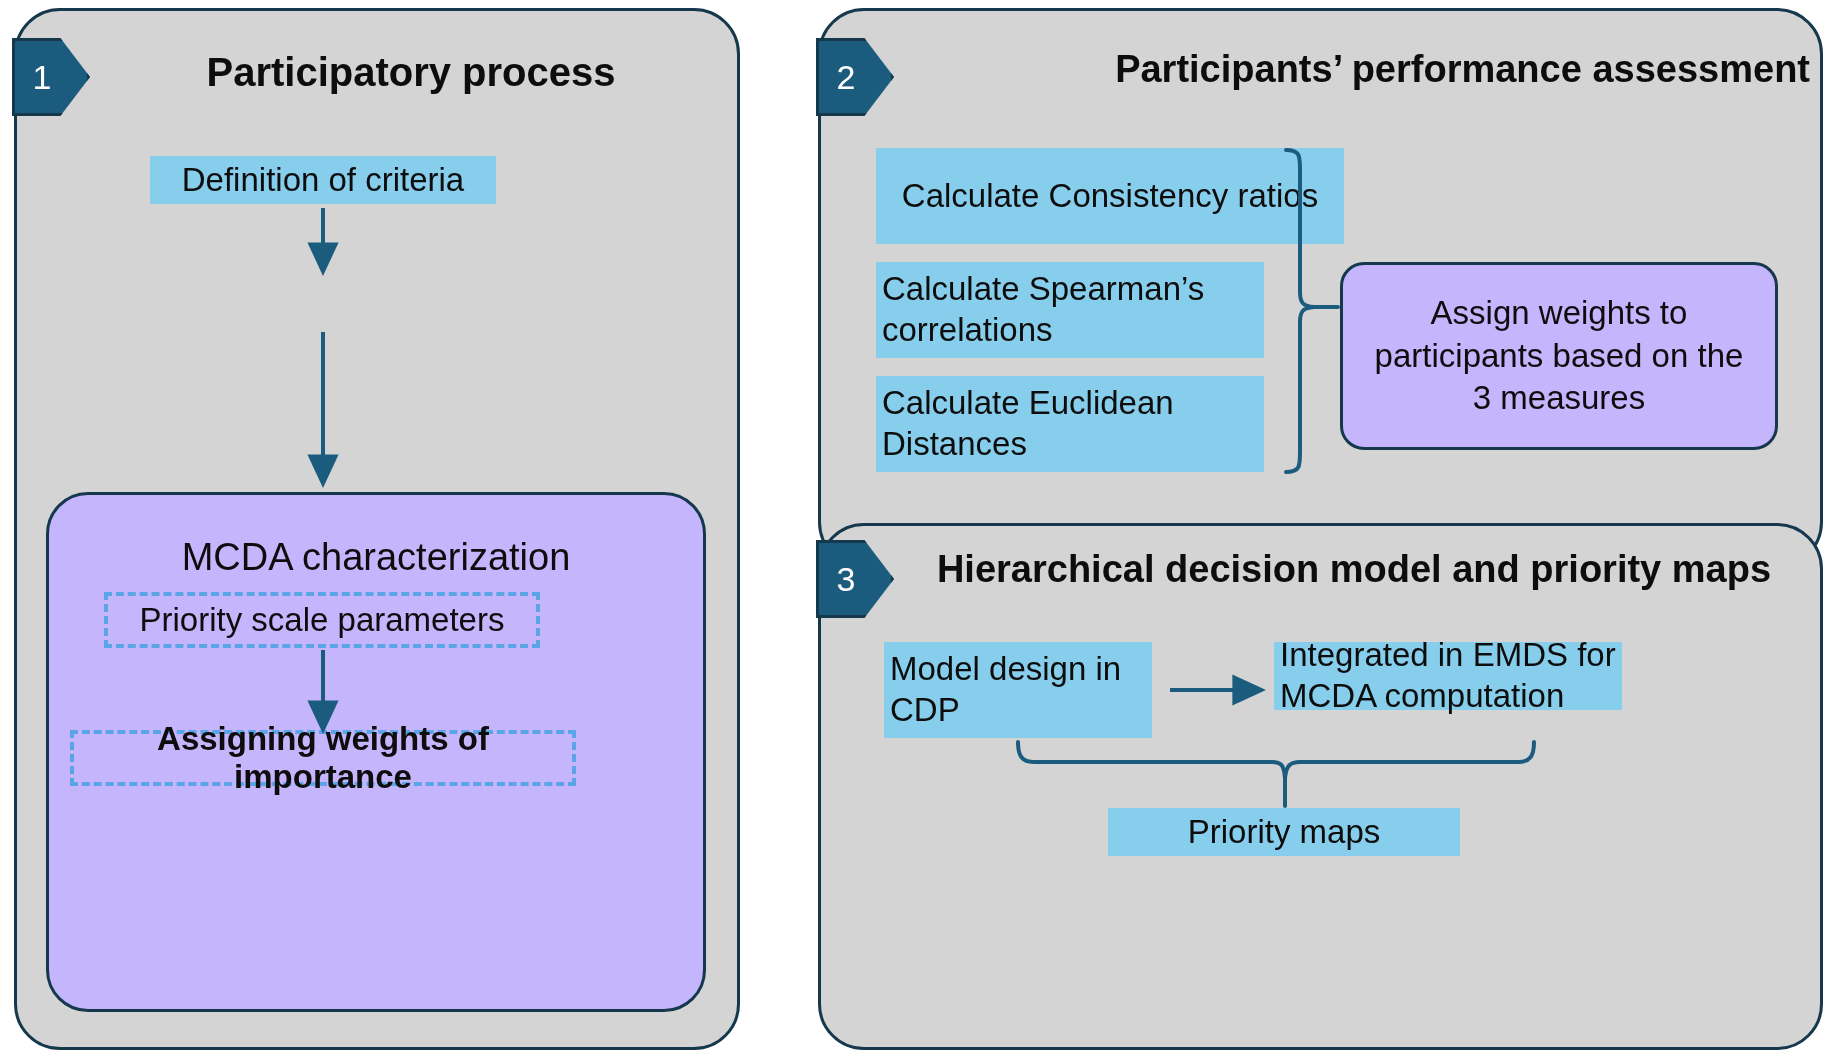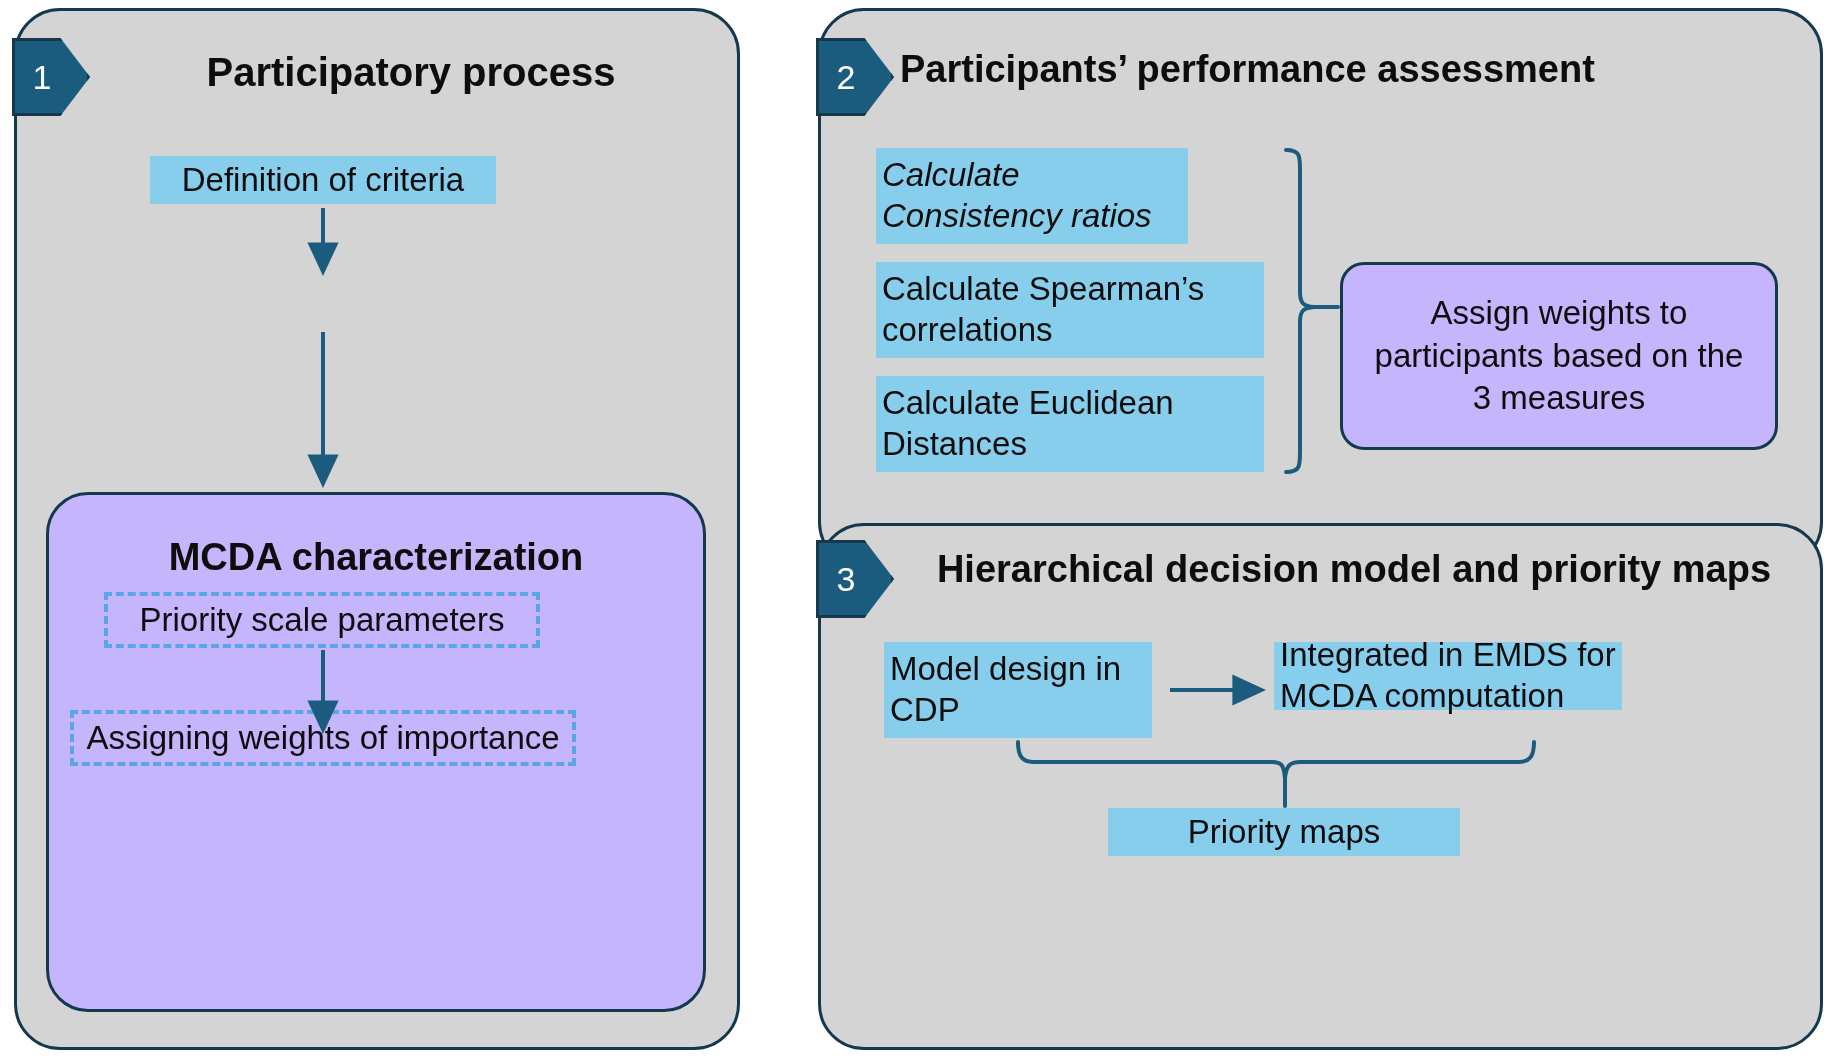--- a/index.html
+++ b/index.html
@@ -43,42 +43,42 @@
 
   
   .panel-title{
     position:absolute;
     font-weight:bold;
     color:#0d0d0d;
     white-space:nowrap;
     line-height:1;
   }
   #title-1{left:96px;  top:52px;  width:630px; text-align:center; font-size:40px;}
-  #title-2{left:900px; top:50px;  width:910px; text-align:left; font-size:38px;}
+  #title-2{left:900px; top:50px;  width:910px; text-align:right; font-size:38px;}
   #title-3{left:898px; top:550px; width:912px; text-align:center; font-size:38px;}
 
   
   .bluebox{
     position:absolute;
     background:#87ceec;
     display:flex;align-items:center;justify-content:center;
     text-align:left;
     font-size:33px;
     line-height:1.24;
     color:#0d0d0d;
     box-sizing:border-box;
     padding:2px 6px;
   }
 
   
   #box-criteria    {left:150px; top:156px; width:346px; height:48px;}
   #box-subcriteria {left:108px; top:280px; width:428px; height:48px;}
 
   
-  #box-consistency {left:876px;  top:148px; width:312px; height:96px;font-style:italic;}
+  #box-consistency {left:876px;  top:148px; width:468px; height:96px;}
   #box-spearman    {left:876px;  top:262px; width:388px; height:96px;}
   #box-euclidean   {left:876px;  top:376px; width:388px; height:96px;}
 
   
   #box-modeldesign {left:884px;  top:642px; width:268px; height:96px;}
   #box-emds        {left:1274px; top:642px; width:348px; height:68px;}
   #box-prioritymaps{left:1108px; top:808px; width:352px; height:48px;}
 
   
   .greybox{
@@ -92,34 +92,34 @@
   #assign-box{
     left:1340px; top:262px; width:438px; height:188px;
     border-radius:24px;
     display:flex;align-items:center;justify-content:center;
     text-align:center;font-size:33px;line-height:1.3;color:#0d0d0d;
     padding:0 18px;
   }
 
   #mcda-title{
     position:absolute;left:46px;top:538px;width:660px;
-    text-align:center;font-size:38px;font-weight:bold;color:#0d0d0d;line-height:1;
+    text-align:center;font-size:38px;font-weight:normal;color:#0d0d0d;line-height:1;
   }
 
   
   .dashbox{
     position:absolute;
     border:4px dashed #5aa5e8;
     background:transparent;
     display:flex;align-items:center;justify-content:center;
     text-align:center;font-size:33px;color:#0d0d0d;
     box-sizing:border-box;
   }
   #dash-scale   {left:104px; top:592px; width:436px; height:56px;}
-  #dash-weights {left:70px;  top:710px; width:506px; height:56px;}
+  #dash-weights {left:70px;  top:730px; width:506px; height:56px;font-weight:bold;}
 
   
   #connectors{position:absolute;left:0;top:0;width:1831px;height:1056px;pointer-events:none;}
 </style>
 </head>
 <body>
 
 <div class="canvas">
 
   <div class="panel" id="panel-1"></div>

